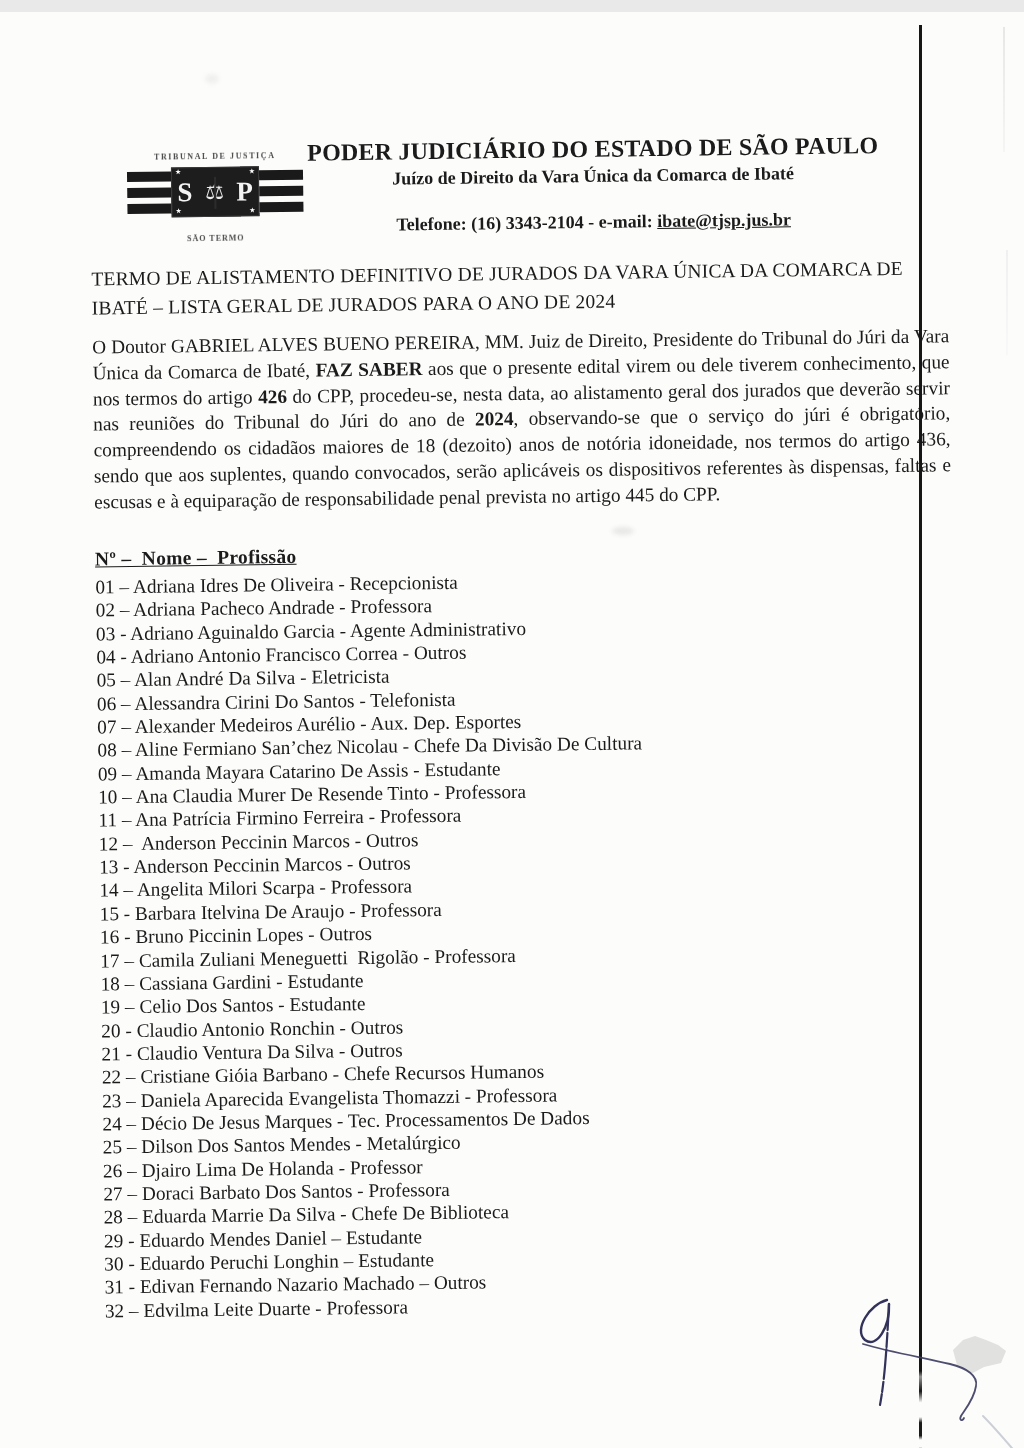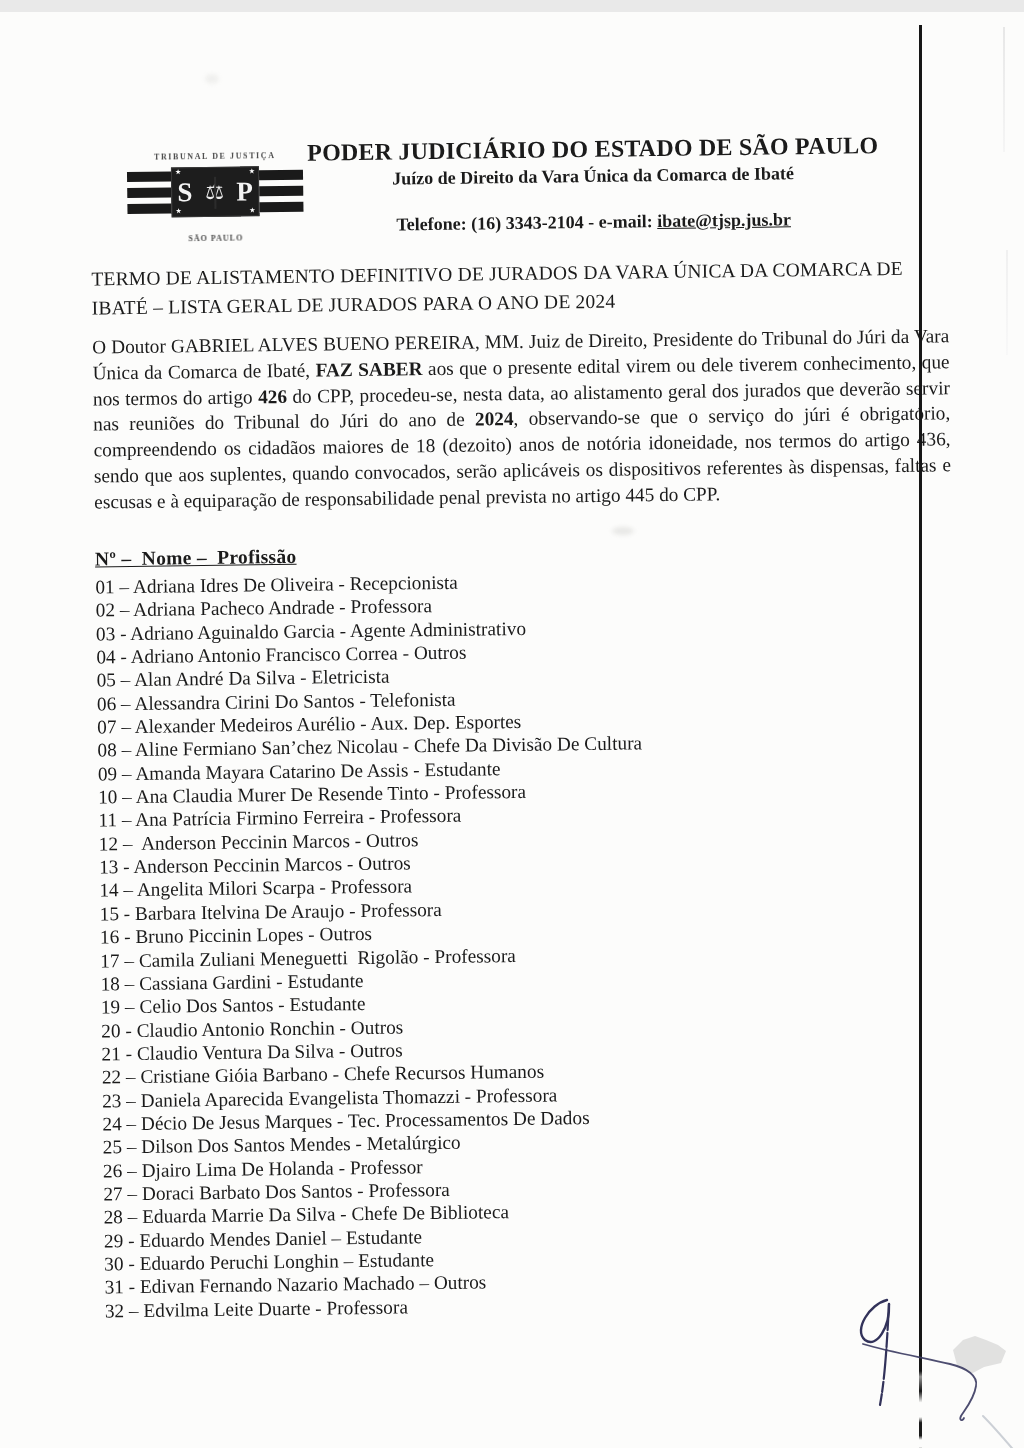--- a/index.html
+++ b/index.html
@@ -93,21 +93,21 @@
           <span class="emblem-scales">⚖</span>
           <span class="emblem-letter">P</span>
         </div>
         <div class="bars">
           <div class="bar"></div>
           <div class="bar"></div>
           <div class="bar"></div>
         </div>
         <div class="sword"></div>
       </div>
-      <div class="logo-caption bottom">SÃO PAULO</div>
+      <div class="logo-caption bottom">SÃO TERMO</div>
     </div>
 
     <div class="header-text">
       <div class="org-title">PODER JUDICIÁRIO DO ESTADO DE SÃO PAULO</div>
       <div class="org-subtitle">Juízo de Direito da Vara Única da Comarca de Ibaté</div>
       <div class="contact-line"><span>Telefone: (16) 3343-2104 - e-mail: </span><span class="contact-email">ibate@tjsp.jus.br</span></div>
     </div>
 
     <div class="doc-title">TERMO DE ALISTAMENTO DEFINITIVO DE JURADOS DA VARA ÚNICA DA COMARCA DE IBATÉ – LISTA GERAL DE JURADOS PARA O ANO DE 2024</div>
 

